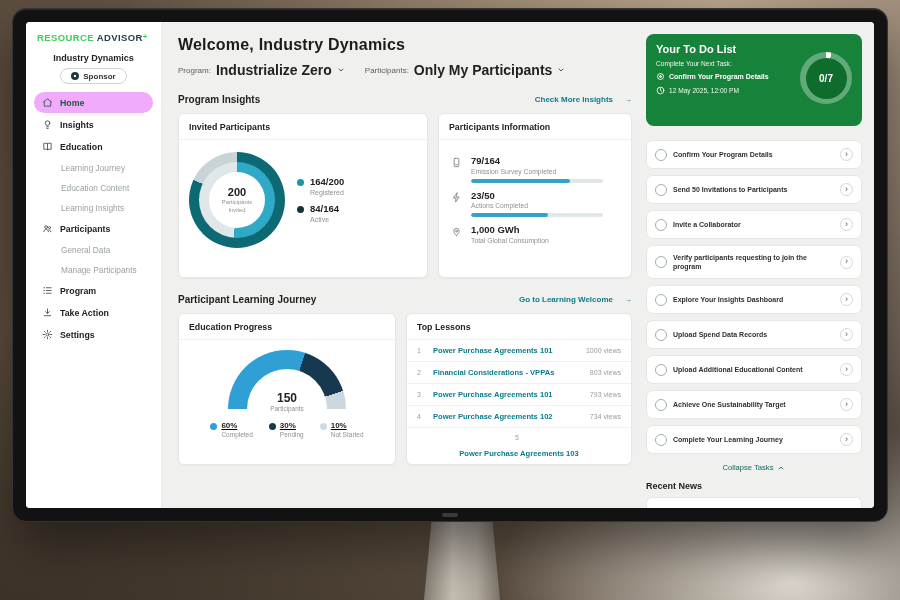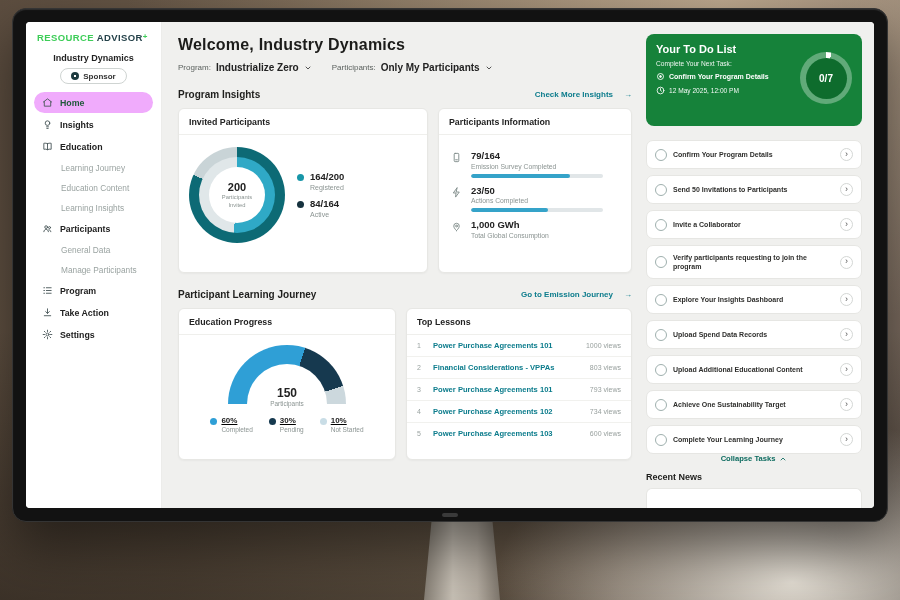--- a/index.html
+++ b/index.html
@@ -36,21 +36,21 @@
     font-size:8.8px;font-weight:600;color:#222;cursor:pointer;}
   .nav-item.active{background:#f0abfc;color:#20583a;}
   .nav-sub{padding:4.5px 8px 4.5px 27px;font-size:8.3px;color:#9aa3a1;font-weight:500;cursor:pointer;}
   .icn{width:11px;height:11px;color:#49585a;flex:0 0 auto;}
 
   
   .main{flex:1;min-width:0;background:#f0f0ee;padding:14px 12px 0 16px;box-sizing:border-box;}
   .welcome{font-size:16px;font-weight:bold;color:#1c1c1a;letter-spacing:.2px;}
   .filters{display:flex;gap:20px;align-items:center;margin-top:8px;}
   .filter{display:flex;align-items:center;gap:5px;font-size:8px;color:#5c625f;cursor:pointer;}
-  .filter b{font-size:10px;color:#222;}
+  .filter b{font-size:14px;color:#222;}
   .chev{width:8px;height:8px;color:#333;}
   .section-head{display:flex;justify-content:space-between;align-items:center;margin-top:16px;margin-bottom:8px;}
   .section-title{font-size:10px;font-weight:bold;color:#1f1f1d;}
   .section-link{font-size:8px;font-weight:bold;color:#0c7c8c;display:flex;align-items:center;gap:11px;cursor:pointer;}
   .cards{display:flex;gap:10px;}
   .card{background:#fff;border:1px solid #e7e7e4;border-radius:6px;box-shadow:0 1px 2px rgba(0,0,0,.04);box-sizing:border-box;overflow:hidden;}
   .card-title{font-size:8.8px;font-weight:bold;color:#232323;padding:8px 10px 7px;border-bottom:1px solid #efefec;}
 
   .card-invited{width:250px;height:165px;}
   .invited-body{display:flex;align-items:center;gap:12px;padding:12px 10px;}
@@ -89,21 +89,21 @@
   .gauge-center{position:absolute;left:0;right:0;bottom:-3px;text-align:center;}
   .g-val{font-size:12px;font-weight:bold;color:#222;}
   .g-lab{font-size:6.4px;color:#8b9492;}
   .edu-legend{display:flex;gap:16px;margin-top:12px;}
   .el-top{display:flex;align-items:center;gap:4px;text-decoration:underline;}
   .el-val{font-size:8px;font-weight:bold;color:#222;}
   .el-lab{font-size:6.5px;color:#8b9492;margin-top:1px;margin-left:11px;}
 
   .card-lessons{flex:1;height:152px;}
   .lesson-row{display:flex;align-items:center;gap:8px;padding:6px 10px;border-bottom:1px solid #f1f1ee;cursor:pointer;}
-  .lesson-row:last-child{border-bottom:none;}
+  .lesson-row:last-child{border-bottom:none;flex-direction:column;}
   .rank{font-size:7px;color:#9aa3a1;width:8px;flex:0 0 auto;}
   .l-title{flex:1;font-size:7.6px;font-weight:600;color:#0c7c8c;}
   .l-views{font-size:7px;color:#98a09e;flex:0 0 auto;}
 
   
   .todo{width:230px;flex:0 0 230px;background:#f0f0ee;padding:12px 12px 0 2px;box-sizing:border-box;
     display:flex;flex-direction:column;}
   .todo-card{position:relative;background:#16823a;border-radius:8px;padding:9px 10px;color:#fff;
     min-height:92px;box-sizing:border-box;}
   .todo-title{font-size:11px;font-weight:bold;}
@@ -116,22 +116,22 @@
     display:grid;place-items:center;}
   .ring-in{width:41px;height:41px;border-radius:50%;background:#0e6c2d;display:grid;place-items:center;
     font-size:10px;font-weight:bold;color:#fff;}
   .tasks{margin-top:14px;display:flex;flex-direction:column;gap:6px;}
   .task{display:flex;align-items:center;gap:6px;background:#fff;border:1px solid #e6e6e3;border-radius:7px;
     padding:7px 8px;cursor:pointer;}
   .chk{width:10px;height:10px;border:1.2px solid #9fb0ae;border-radius:50%;flex:0 0 auto;background:#fff;}
   .t-label{flex:1;font-size:7px;font-weight:600;color:#2f2f2d;line-height:1.3;}
   .t-go{width:13px;height:13px;border:1px solid #d4d7d5;border-radius:50%;display:grid;place-items:center;
     font-size:9px;line-height:1;color:#555;flex:0 0 auto;padding-bottom:1px;box-sizing:border-box;}
-  .collapse{margin:0 0 5px;display:flex;justify-content:center;align-items:center;gap:4px;
-    font-size:7.6px;font-weight:bold;color:#0c6b5f;cursor:pointer;}
+  .collapse{margin:9px 0 5px;display:flex;justify-content:center;align-items:center;gap:4px;
+    font-size:7.6px;font-weight:normal;color:#0c6b5f;cursor:pointer;}
   .collapse .chev{color:#0c6b5f;}
   .news-title{font-size:9px;font-weight:bold;color:#1d1d1b;margin:4px 0 6px;}
   .news-stub{background:#fff;border:1px solid #e6e6e3;border-bottom:none;border-radius:6px 6px 0 0;flex:1;}
 </style>
 </head>
 <body>
 
 <div class="scene">
   <div class="stand"></div>
   <div class="monitor">
@@ -298,21 +298,21 @@
                   <div class="stat-lab">Total Global Consumption</div>
                 </div>
               </div>
             </div>
           </div>
         </div>
 
         <div class="section-head">
           <div class="section-title">Participant Learning Journey</div>
           <div class="section-link">
-            <span>Go to Emission Journey</span>
+            <span>Go to Learning Welcome</span>
             <span>→</span>
           </div>
         </div>
 
         <div class="cards">
           <div class="card card-edu">
             <div class="card-title">Education Progress</div>
             <div class="edu-body">
               <div class="gauge">
                 <div class="gauge-bg"></div>

